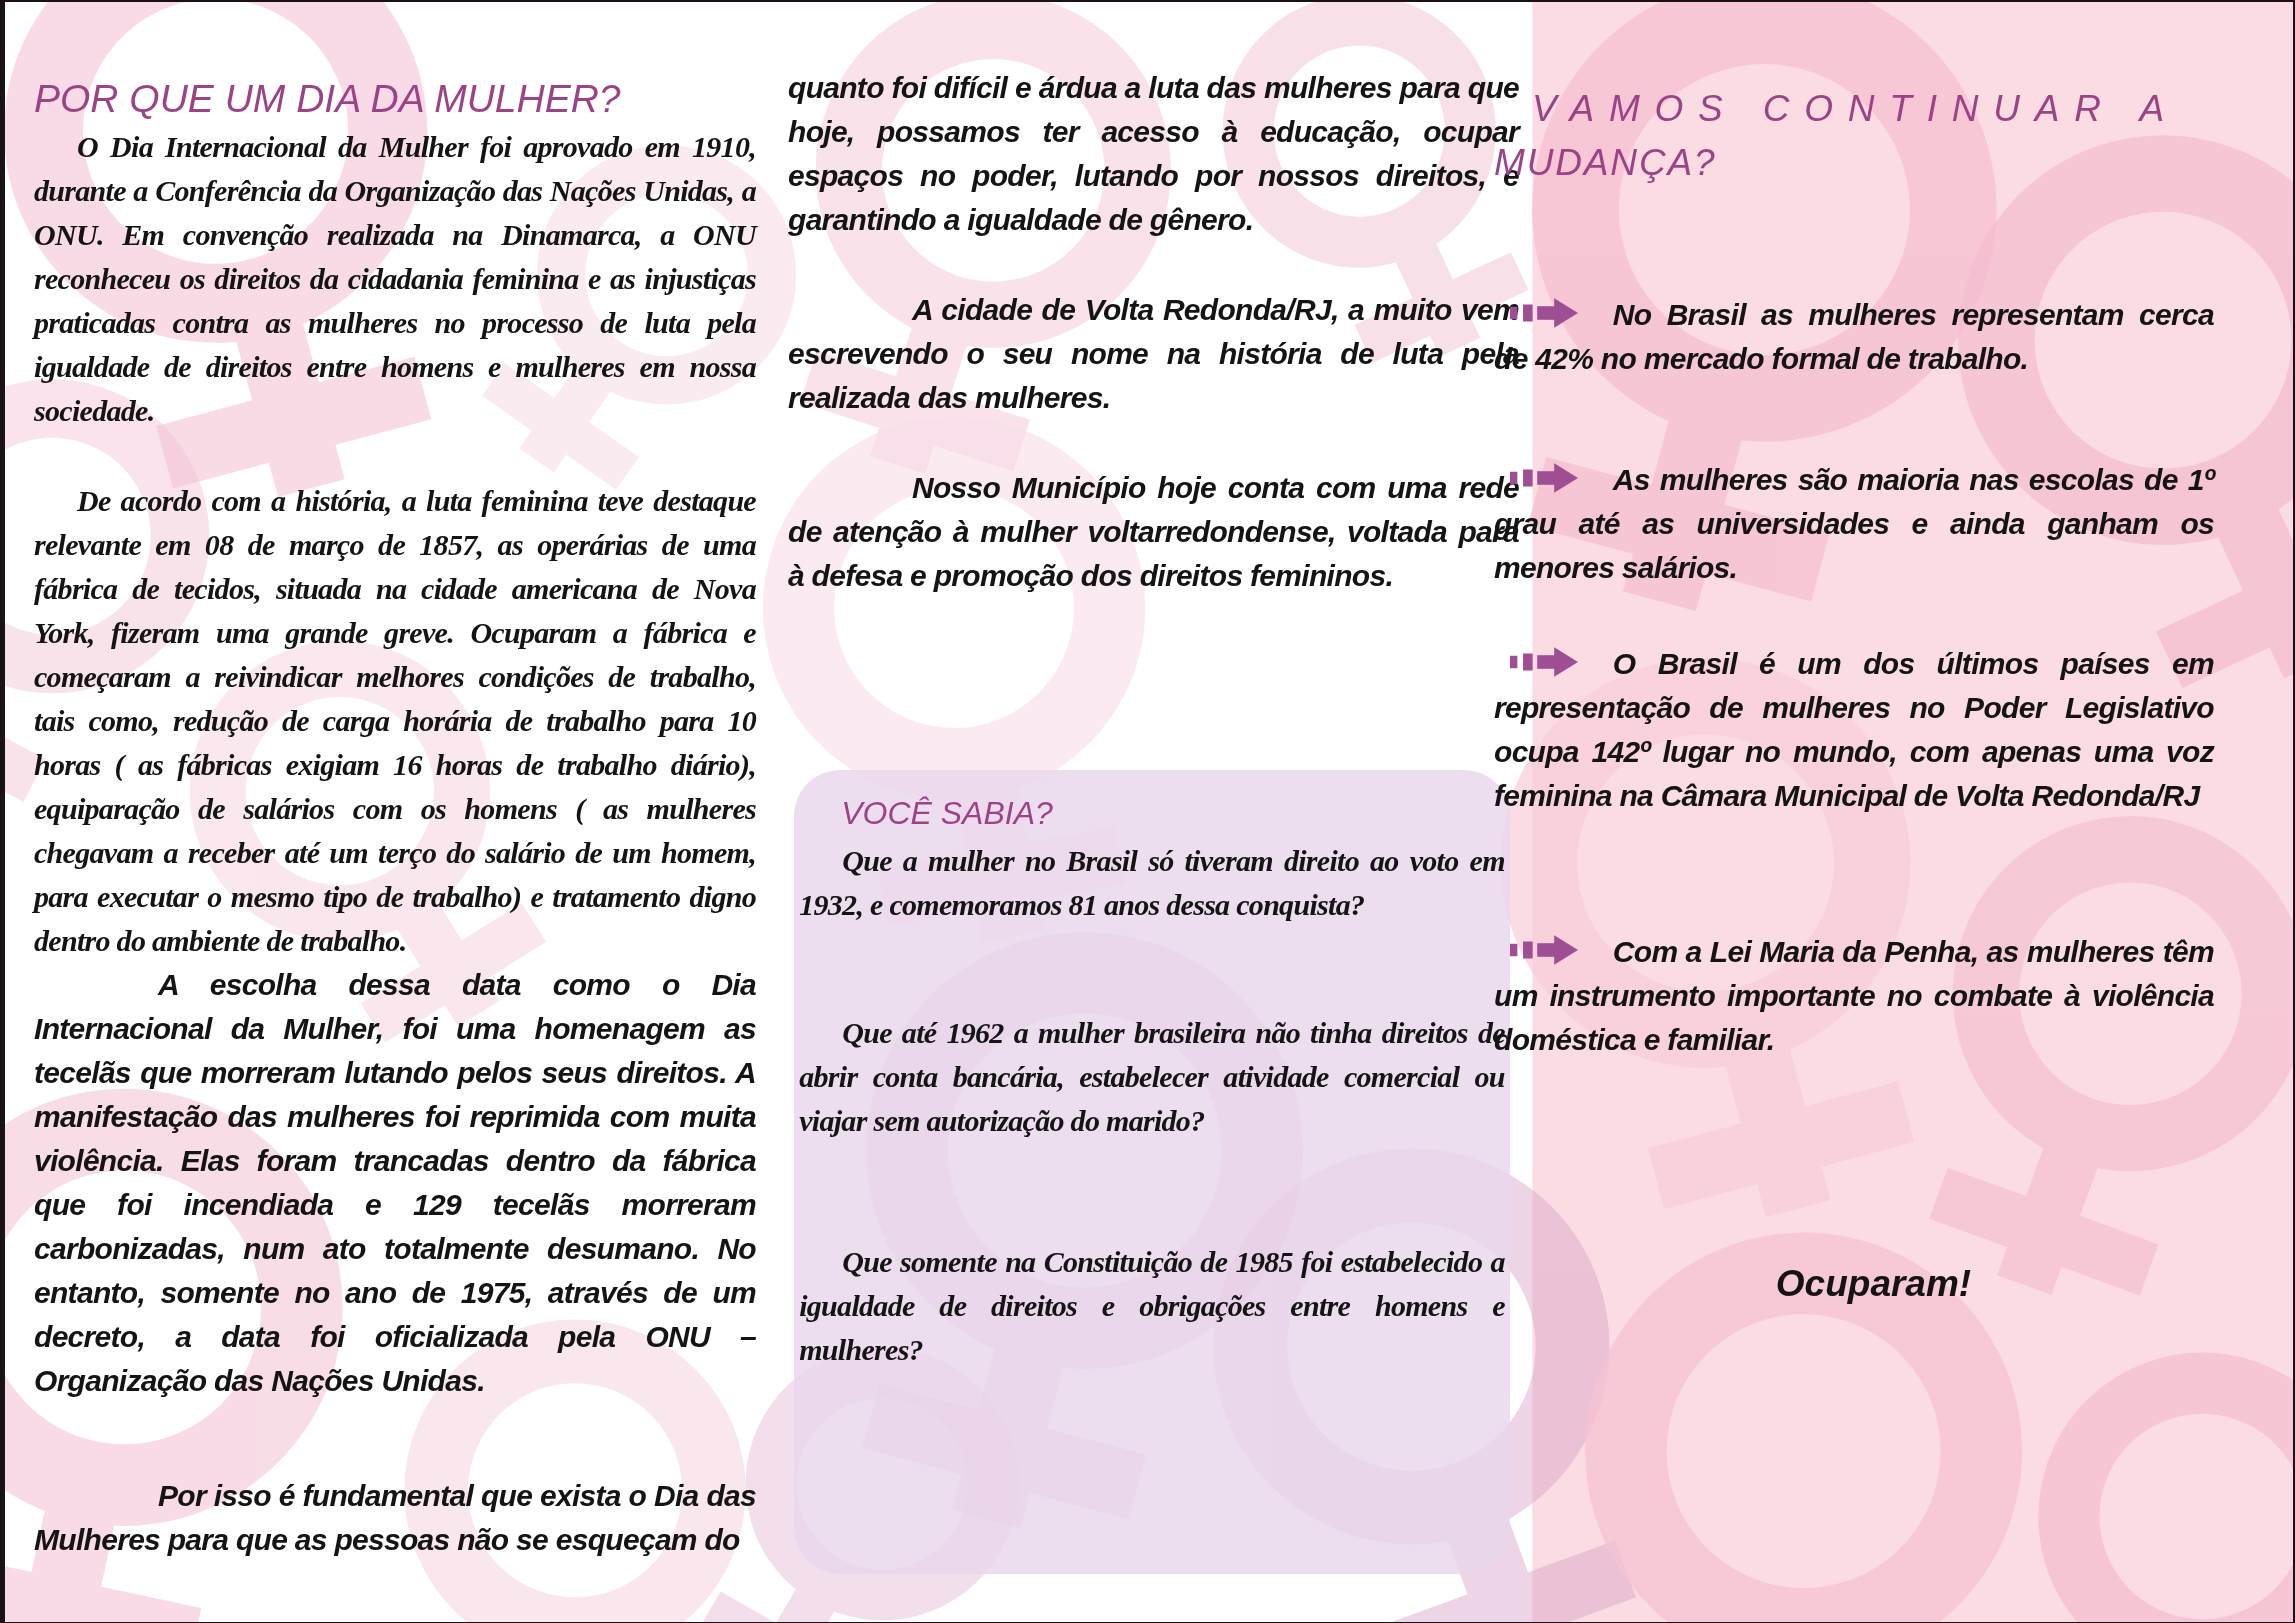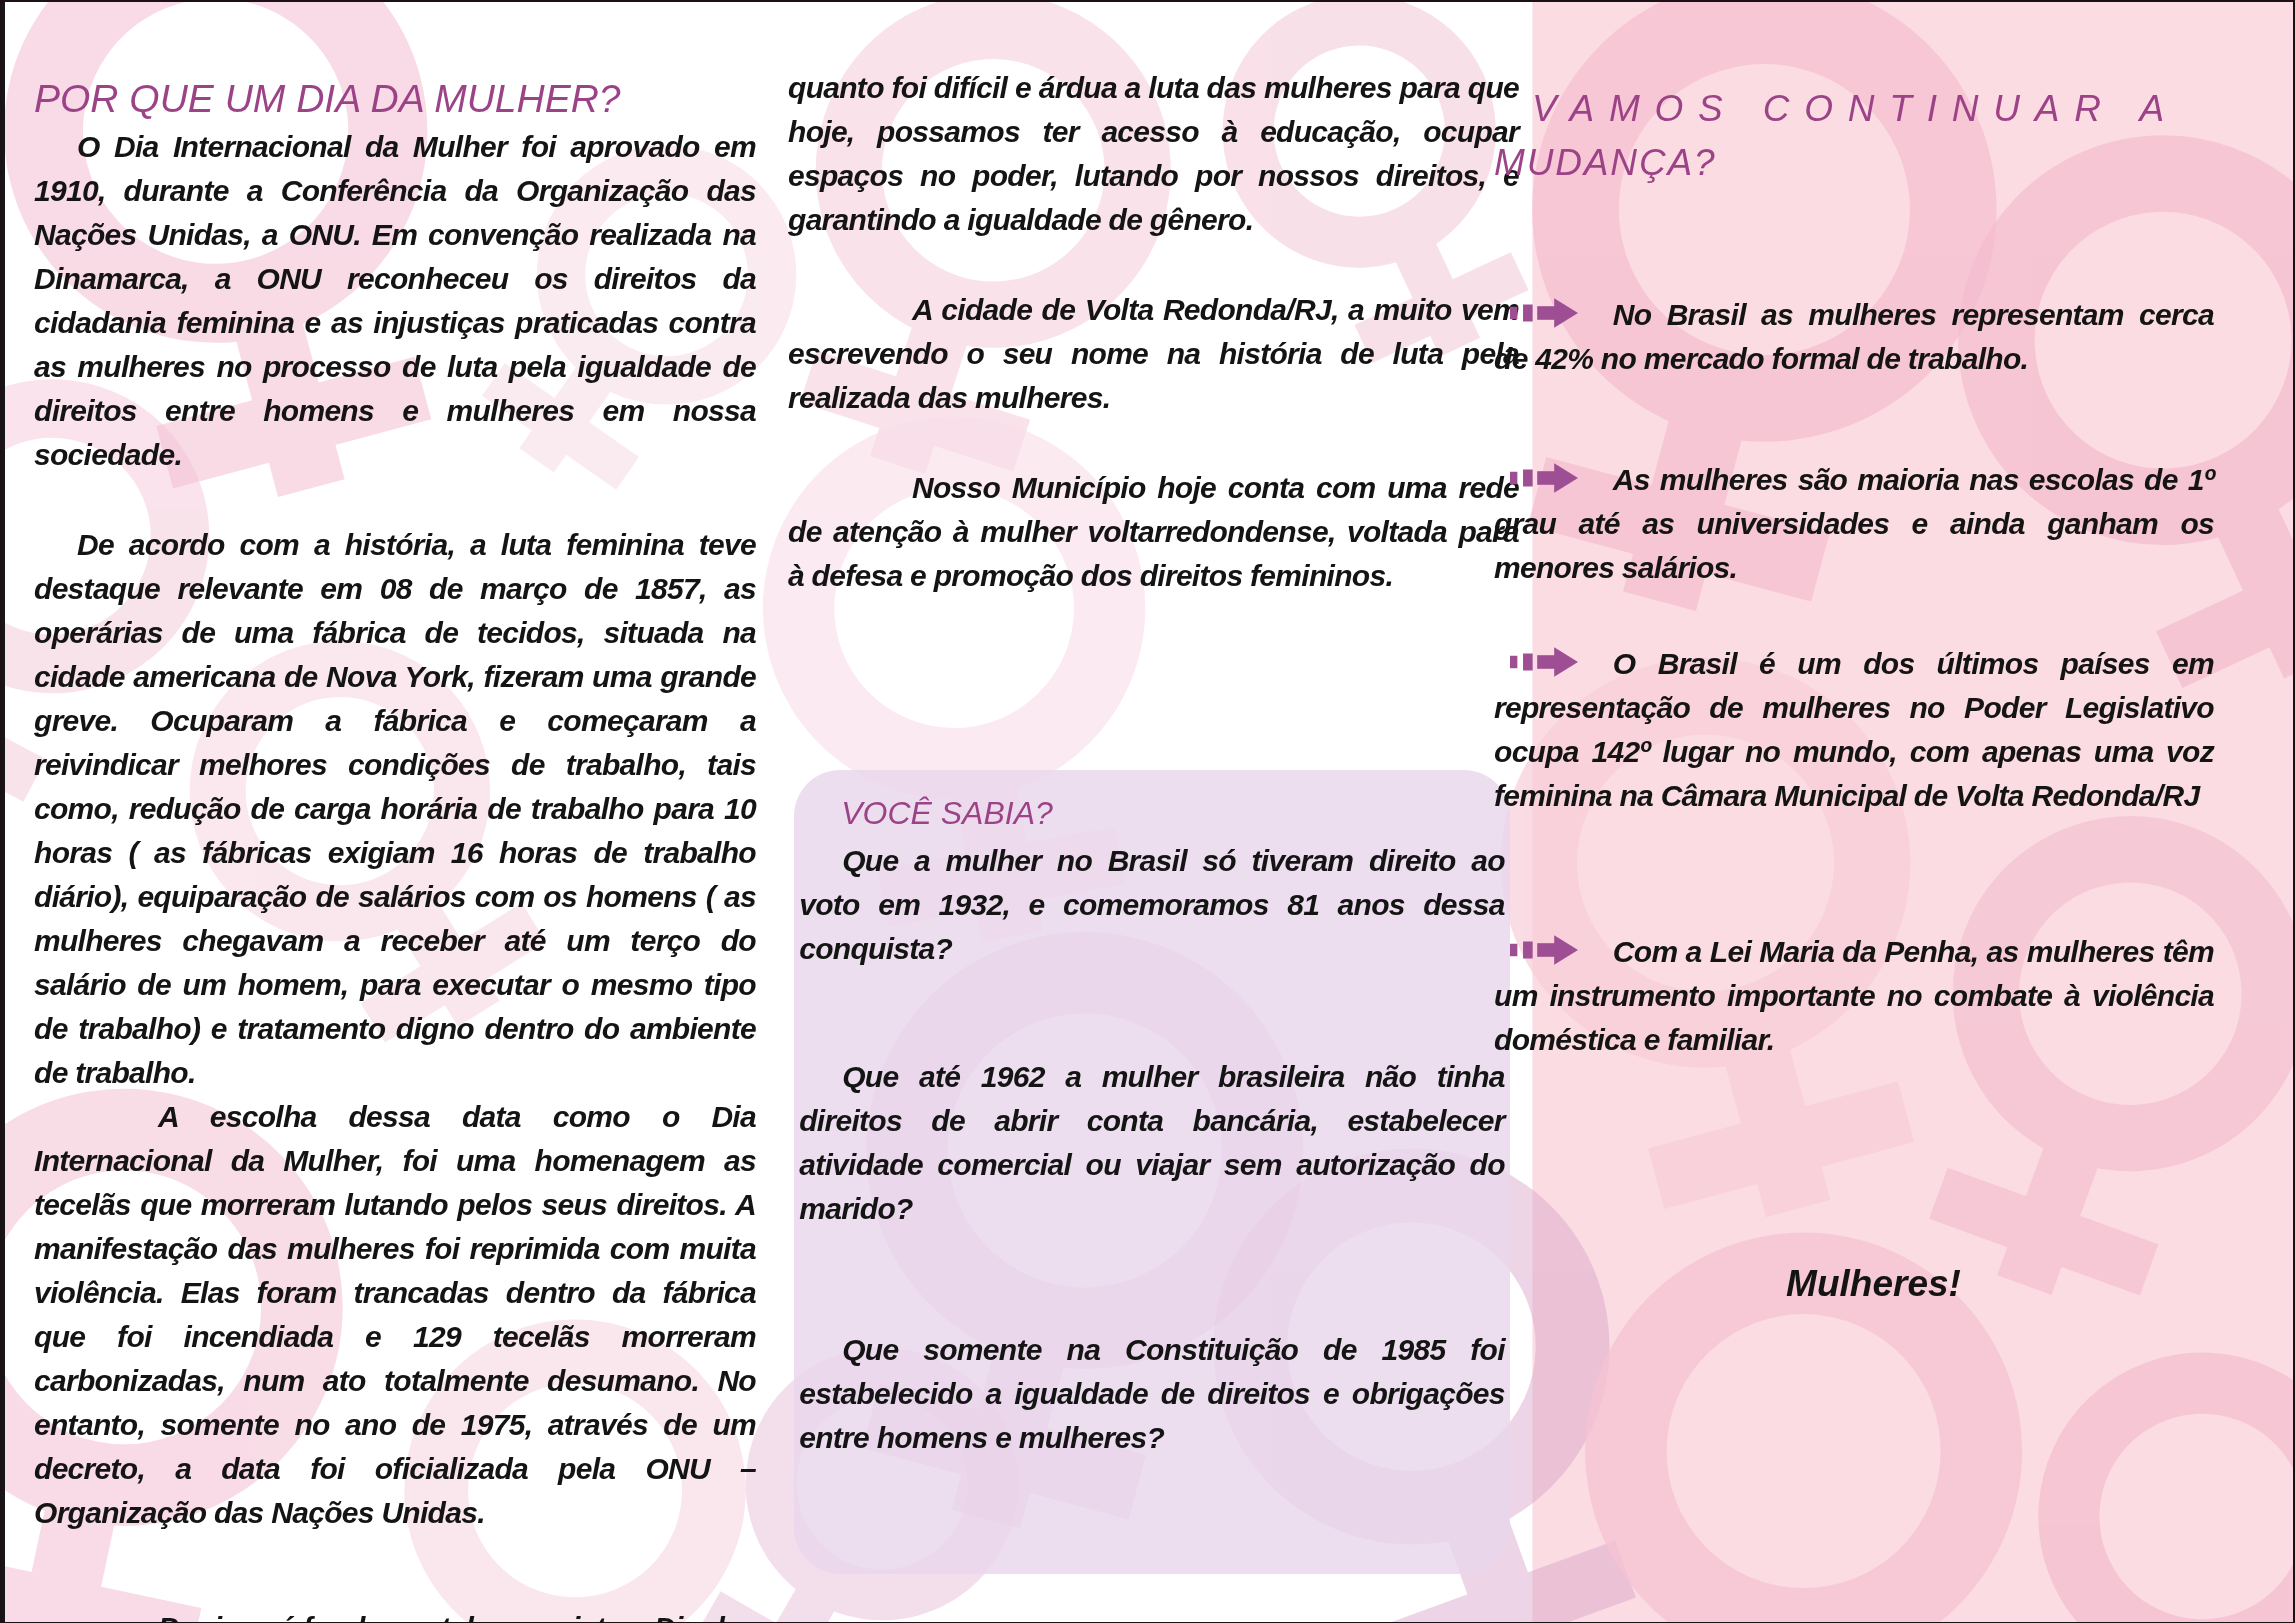--- a/index.html
+++ b/index.html
@@ -9,21 +9,21 @@
   }
   .page-border{position:absolute;inset:0;border:2.6px solid #1c0f18;z-index:40;pointer-events:none;}
   .bg{position:absolute;inset:0;z-index:0;}
   .divider{position:absolute;top:0;bottom:0;width:4.6px;background:#161616;z-index:30;}
   .divider.d1{left:1170;}
   .divider.d2{left:2338;}
 
   .col{position:absolute;z-index:10;color:#141414;font-weight:700;font-style:italic;
        font-size:30px;line-height:44px;letter-spacing:-0.7px;}
   .col p{margin:0;text-align:justify;}
-  .indent-sm{text-indent:43px;}
+  .indent-sm{text-indent:43px;font-family:Liberation Serif, serif;}
   .indent-lg{text-indent:124px;}
   .no-indent{text-indent:0;}
 
   .col-left{left:34px;top:73px;width:722px;}
   .col-mid{left:788px;top:66px;width:731px;}
   .col-right{left:1494px;top:82px;width:720px;}
 
   .h-purple{color:#9c4387;font-weight:400;font-style:italic;}
   .title-left{font-size:39px;line-height:52px;text-align:center;letter-spacing:0;margin:0 0 51px 0;}
   .gap1{margin-top:46px !important;}
@@ -141,21 +141,21 @@
             <polygon points="78,0 120,26 78,52" fill="#9e4f94"></polygon>
           </svg></span><span>O Brasil é um dos últimos países em representação de mulheres no Poder Legislativo ocupa 142º lugar no mundo, com apenas uma voz feminina na Câmara Municipal de Volta Redonda/RJ</span></p>
 
     <p class="bullet b4"><span class="arrow"><svg width="68" height="30" viewBox="0 0 120 52">
             <rect x="0" y="15" width="13" height="22" fill="#9e4f94"></rect>
             <rect x="23" y="11" width="17" height="30" fill="#9e4f94"></rect>
             <rect x="48" y="14" width="36" height="24" fill="#9e4f94"></rect>
             <polygon points="78,0 120,26 78,52" fill="#9e4f94"></polygon>
           </svg></span><span>Com a Lei Maria da Penha, as mulheres têm um instrumento importante no combate à violência doméstica e familiar.</span></p>
 
-    <p class="r-footer">Mulheres!</p>
+    <p class="r-footer">Ocuparam!</p>
   </div>
 
   <div class="divider d1"></div>
   <div class="divider d2"></div>
 
   <div class="page-border"></div>
 </div>
 
 
 </body></html>

